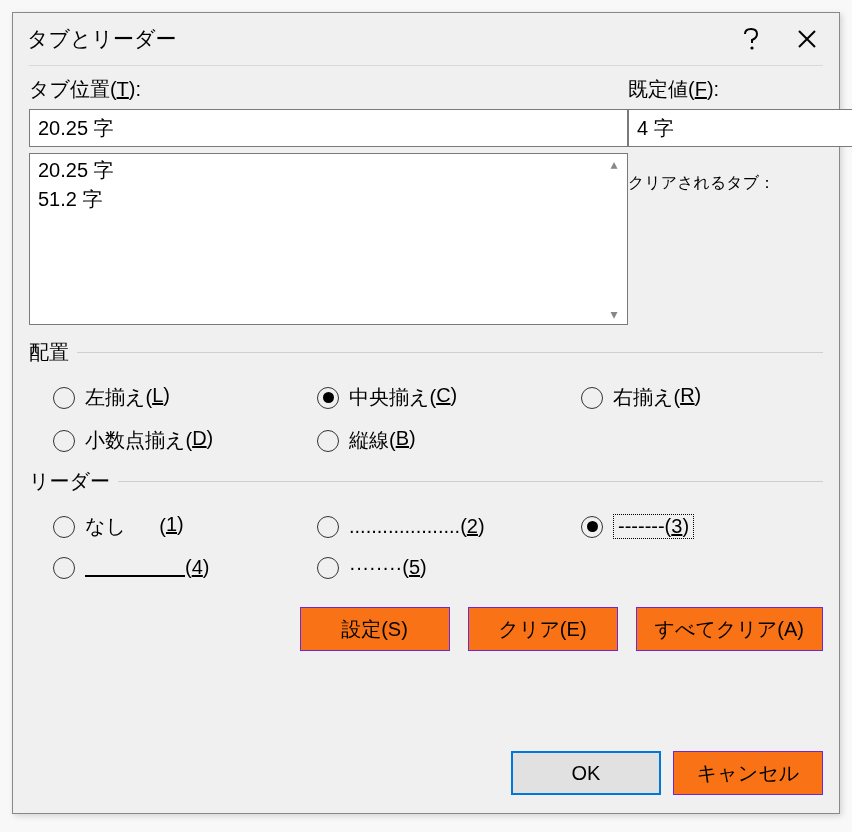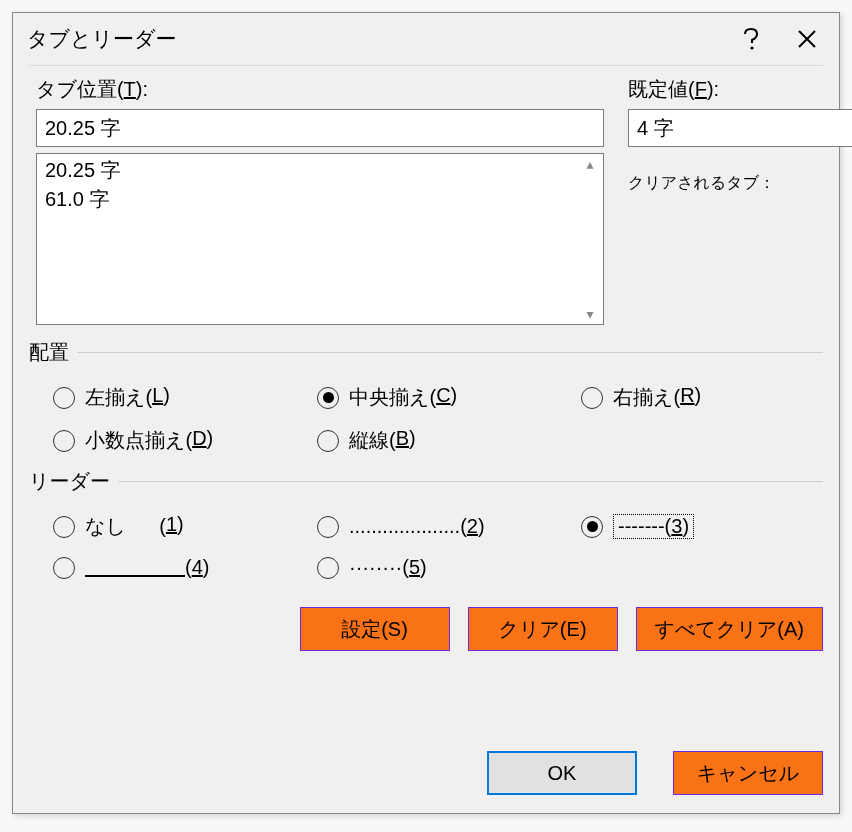--- a/index.html
+++ b/index.html
@@ -55,22 +55,20 @@
     padding: 0 16px 0 16px;
     display: flex;
     flex-direction: column;
   }
 
   .hr { border-top:1px solid #d9d9d9; margin-bottom:10px; }
 
   
   .top-row {
     display: flex;
-    gap: 24px;
-    margin-left: 7px;
   }
   .col-left {
     flex: 1 1 auto;
     min-width: 0;
   }
   .col-right {
     width: 195px;
     flex: 0 0 195px;
   }
   .label {
@@ -216,21 +214,21 @@
     display:flex;
     align-items:center;
     justify-content:center;
     box-sizing:border-box;
   }
   .btn.wide { min-width: 178px; }
 
   .dialog-btns {
     display:flex;
     justify-content:flex-end;
-    gap: 36px;
+    gap: 12px;
     margin-top: 20px;
     padding: 0 16px 18px 16px;
   }
   .btn.primary {
     border: 2px solid #0078d7;
     background: #e1e1e1;
   }
 
   .lbl-accel .u { text-decoration: underline; }
 </style>
@@ -259,21 +257,21 @@
 
     <div class="top-row">
       <div class="col-left">
         <div class="label lbl-accel">
           <span>タブ位置(<span class="u">T</span>):</span>
         </div>
         <input class="text-input" type="text" value="20.25 字" style="">
         <div class="listbox">
           <div class="listbox-items">
             <div>20.25 字</div>
-            <div>61.0 字</div>
+            <div>51.2 字</div>
           </div>
           <div class="scroll-indicator scroll-up">▴</div>
           <div class="scroll-indicator scroll-down">▾</div>
         </div>
       </div>
       <div class="col-right">
         <div class="label lbl-accel">
           <span>既定値(<span class="u">F</span>):</span>
         </div>
         <div class="spinner-wrap">

